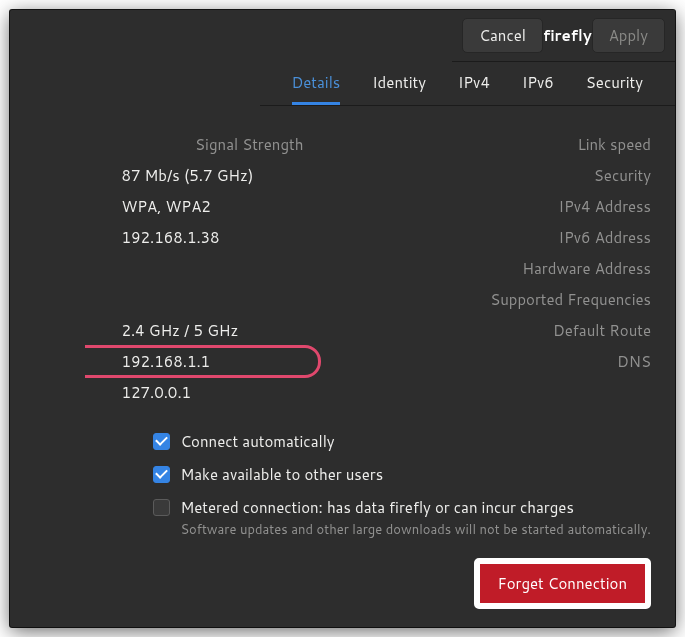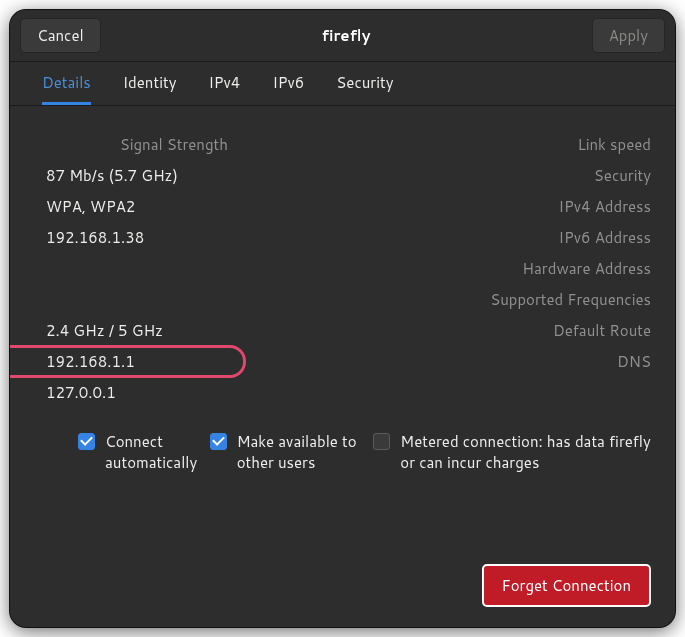--- a/index.html
+++ b/index.html
@@ -5,26 +5,27 @@
   * { box-sizing: border-box; margin: 0; padding: 0; }
   body {
     background: #fff;
     font-family: Cantarell, -apple-system, BlinkMacSystemFont, "Segoe UI", sans-serif;
     padding: 10px;
   }
   .window {
     width: 665px;
     height: 617px;
     background: #2d2d2d;
-    border-radius: 16px;
+    border-radius: 2px;
     box-shadow: 0 4px 20px rgba(0,0,0,0.6), 0 0 0 1px rgba(0,0,0,0.9);
     overflow: hidden;
     display: flex;
     flex-direction: column;
     color: #eeeeec;
+    align-items: flex-end;
   }
   .titlebar {
     display: flex;
     align-items: center;
     justify-content: space-between;
     padding: 8px 10px;
     background: #2d2d2d;
     border-bottom: 1px solid #1b1b1b;
   }
   .tb-btn {
@@ -94,21 +95,21 @@
     top: -6px;
     bottom: -6px;
     border: 3px solid #e0486d;
     border-radius: 16px;
     pointer-events: none;
   }
   .checks {
     margin-top: 28px;
     margin-left: 32px;
     display: flex;
-    flex-direction: row;
+    flex-direction: column;
     gap: 12px;
   }
   .check-row {
     display: flex;
     align-items: flex-start;
     gap: 10px;
   }
   .check-row.multiline { align-items: flex-start; }
   input[type=checkbox].cb {
     appearance: none;
@@ -144,21 +145,21 @@
     margin-top: 2px;
   }
   .footer {
     margin-top: auto;
     display: flex;
     justify-content: flex-end;
     padding-top: 20px;
   }
   .danger-btn {
     background: #c01c28;
-    border: 2px solid #ffffff;
+    border: 6px solid #ffffff;
     border-radius: 5px;
     color: #fff;
     font-size: 15px;
     padding: 9px 18px;
     cursor: pointer;
     font-family: inherit;
   }
 </style>
 </head>
 <body>
@@ -215,20 +216,21 @@
         <span class="check-label">Connect automatically</span>
       </label>
       <label class="check-row">
         <input type="checkbox" class="cb" checked="" style="">
         <span class="check-label">Make available to other users</span>
       </label>
       <label class="check-row multiline">
         <input type="checkbox" class="cb" style="">
         <span>
           <span class="check-label">Metered connection: has data firefly or can incur charges</span>
+          <div class="check-sub">Software updates and other large downloads will not be started automatically.</div>
         </span>
       </label>
     </div>
 
     <div class="footer">
       <button class="danger-btn">Forget Connection</button>
     </div>
 
   </div>
 </div>

